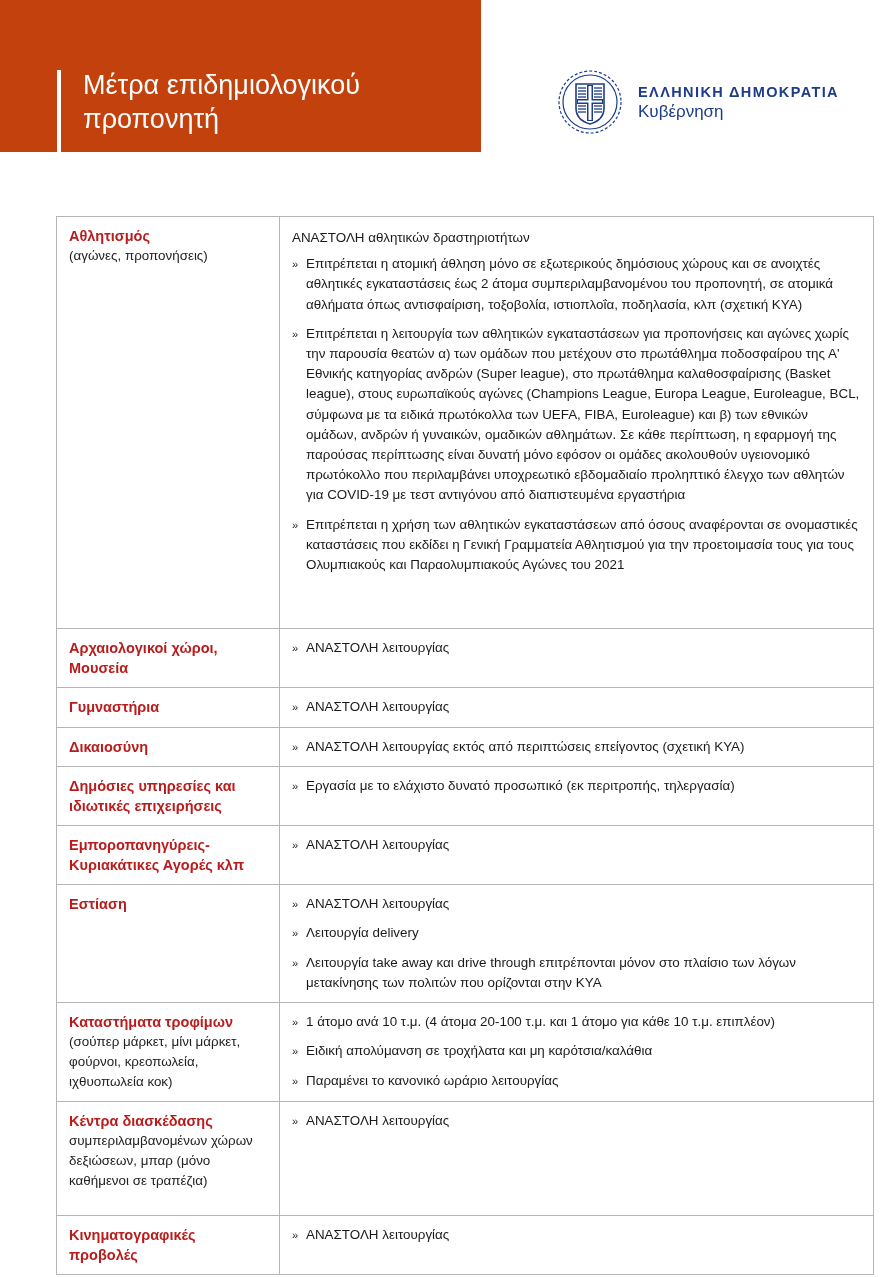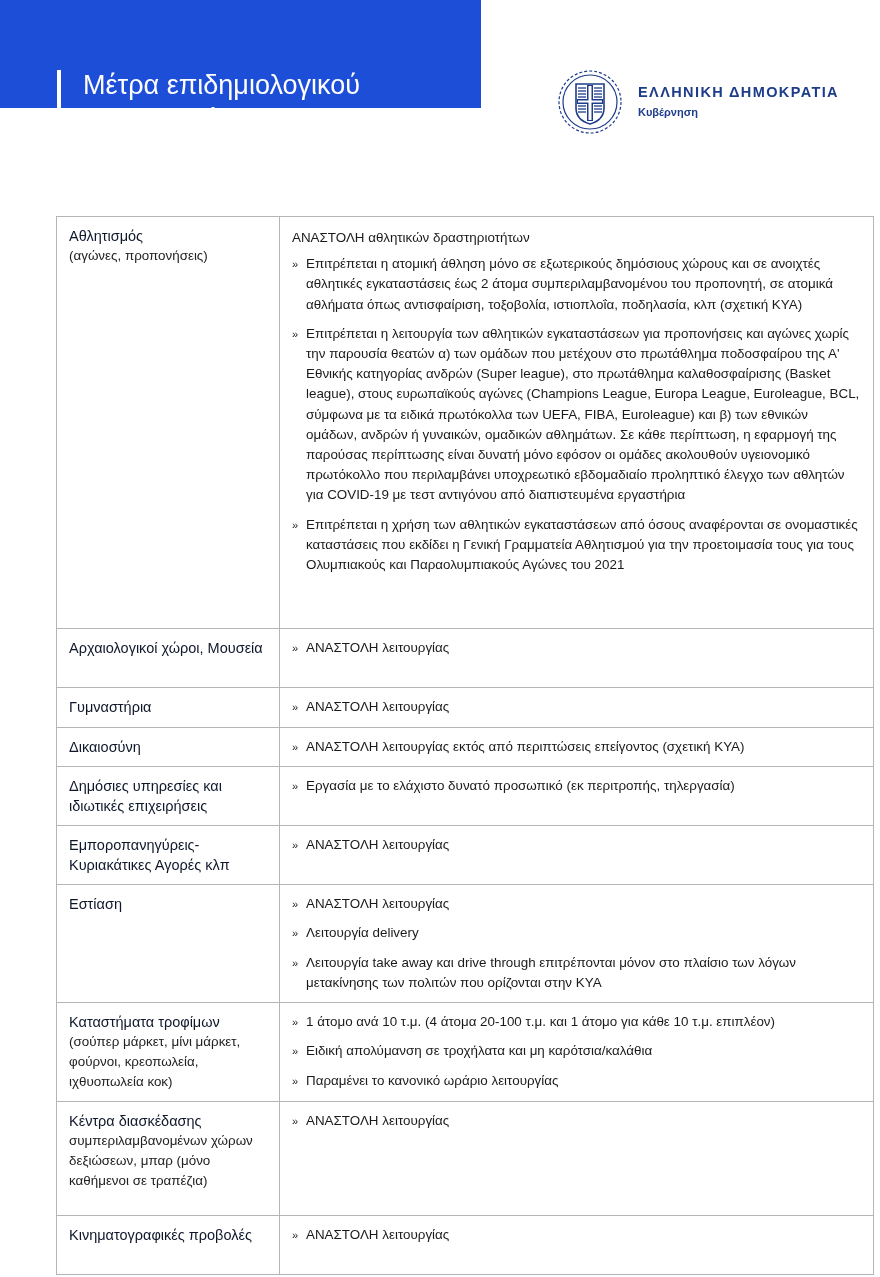--- a/index.html
+++ b/index.html
@@ -1,33 +1,33 @@
 <!DOCTYPE html>
 <html><head>
   <meta charset="utf-8">
   <style>
     html, body { margin: 0; padding: 0; background: #ffffff; }
     body { width: 880px; height: 1277px; position: relative; overflow: hidden;
            font-family: "Liberation Sans", sans-serif; color: #1a1a1a; }
 
-    .header-panel { position: absolute; left: 0; top: 0; width: 481px; height: 108px; background: #1d4ed8; }
+    .header-panel { position: absolute; left: 0; top: 0; width: 481px; height: 152px; background: #c2410c; }
     .header-bar { position: absolute; left: 57px; top: 70px; width: 4px; height: 82px; background: #ffffff; }
     .header-title { position: absolute; left: 83px; top: 68px; color: #ffffff; font-size: 27px; line-height: 34px; }
 
     .logo { position: absolute; left: 556px; top: 68px; display: flex; align-items: center; }
     .emblem { width: 68px; height: 68px; }
     .logo-text { margin-left: 14px; }
     .logo-title { color: #1d3c8a; font-weight: bold; font-size: 14.5px; letter-spacing: 1.4px; line-height: 18px; }
-    .logo-sub { color: #1d3c8a; font-size: 11px; line-height: 20px; margin-top: 1px; font-weight: bold; }
+    .logo-sub { color: #1d3c8a; font-size: 17px; line-height: 20px; margin-top: 1px; }
 
     .measures-table { position: absolute; left: 56px; top: 216px; width: 818px; border-collapse: collapse; table-layout: fixed; }
     .measures-table td { border: 1.5px solid #b5b5b5; vertical-align: top; font-size: 13.4px; line-height: 20.2px; }
     .cat-cell { width: 223px; padding: 9px 12px 9px 12px; }
     .rule-cell { padding: 9px 12px 9px 12px; }
-    .cat-title { font-weight: normal; font-size: 14.5px; line-height: 20px; color: #0f172a; }
+    .cat-title { font-weight: bold; font-size: 14.5px; line-height: 20px; color: #b91c1c; }
     .cat-sub { font-size: 13.4px; line-height: 20px; color: #222; }
 
     .intro { margin: 2px 0 6px 0; }
     .bullet { display: flex; margin-bottom: 9px; }
     .bullet:last-child { margin-bottom: 0; }
     .bullet-mark { width: 14px; flex: 0 0 14px; font-size: 11px; }
     .bullet-text { flex: 1; }
   </style>
 </head>
 <body>

